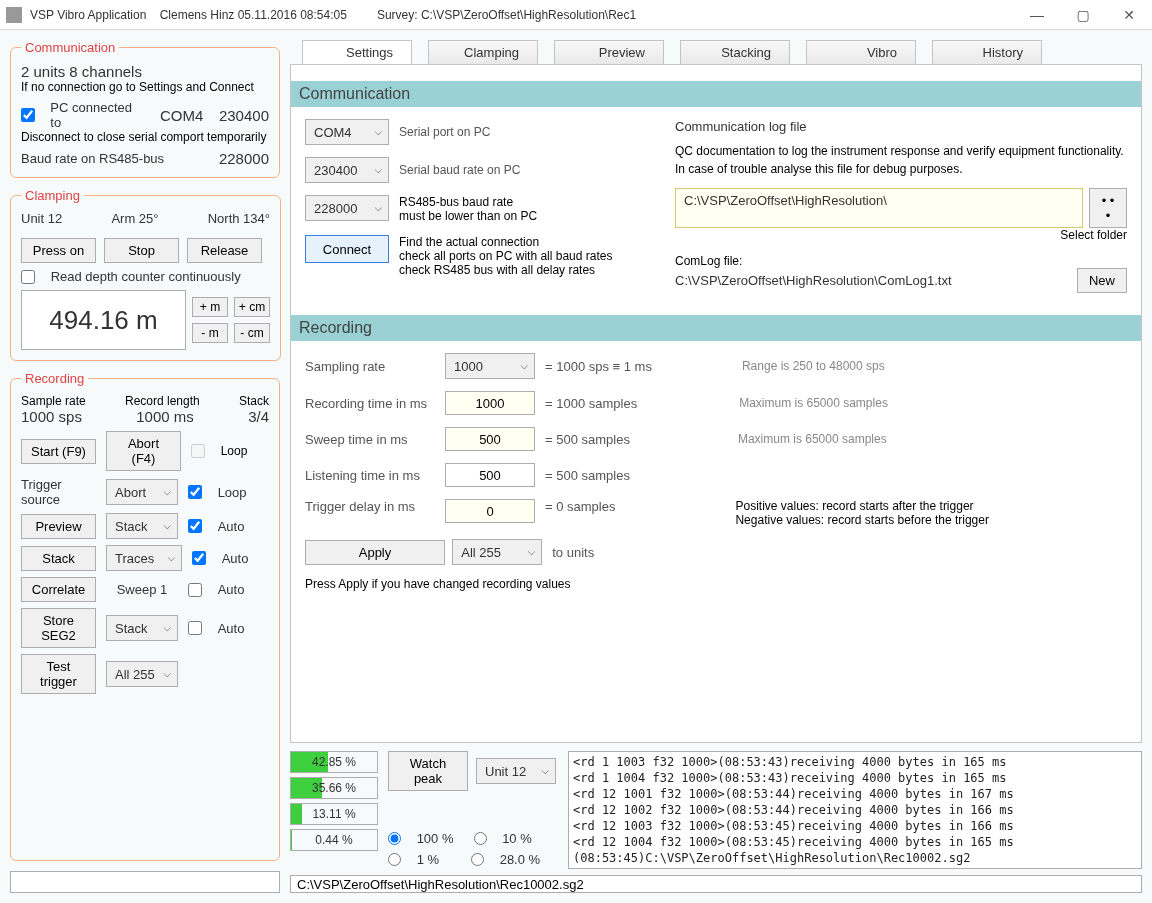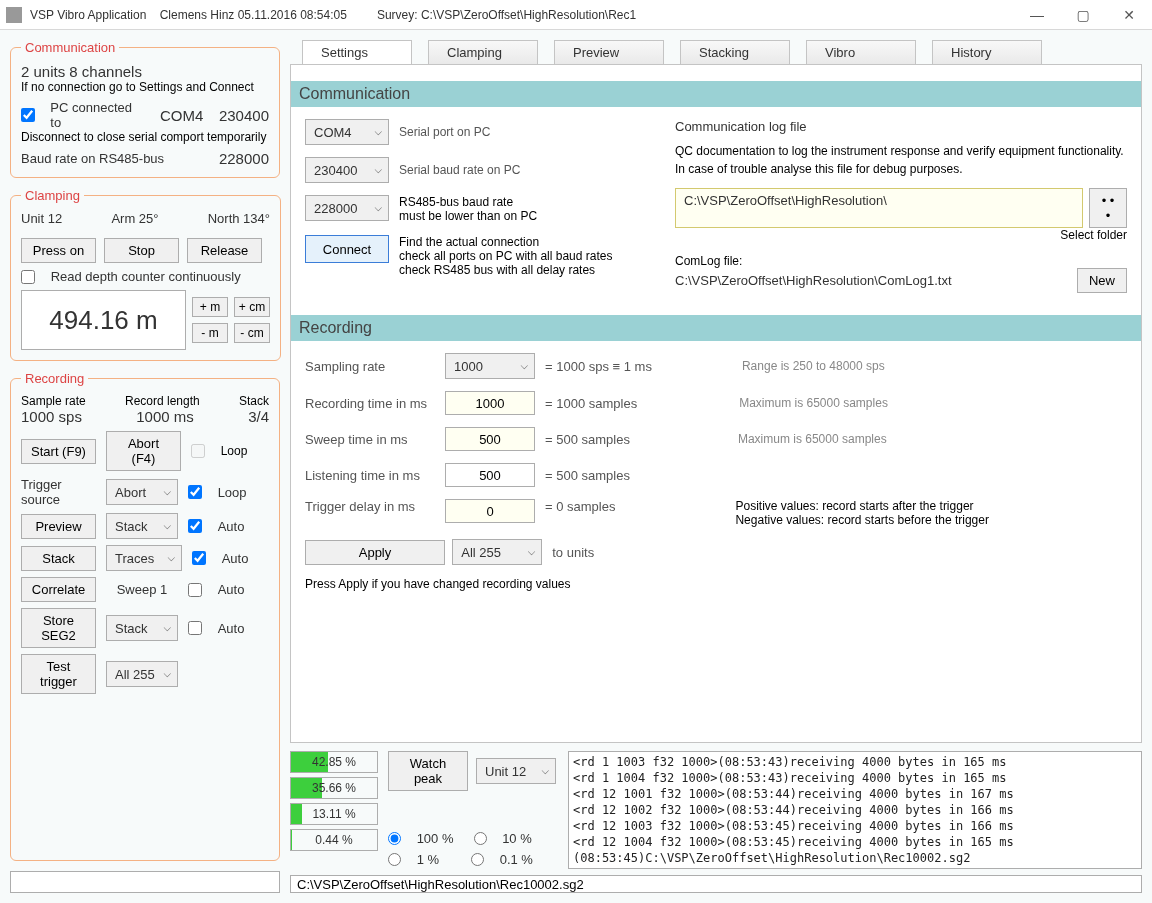--- a/index.html
+++ b/index.html
@@ -88,21 +88,21 @@
 
 .tabs { display:flex; gap:16px; background:#f7fafa; padding:0 12px; border-bottom:1px solid #c4c4c4; }
 .tab {
   padding:4px 18px;
   background:linear-gradient(#f8f8f8,#e9e9e9);
   border:1px solid #c4c4c4;
   border-bottom:none;
   font-size:13px;
   cursor:pointer;
   min-width:110px;
-  text-align:left;
+  text-align:right;
 }
 .tab.active { background:#fff; }
 
 .pane {
   flex:1;
   background:#fff;
   border:1px solid #c4c4c4;
   border-top:none;
   overflow-y:auto;
   padding:12px 14px;
@@ -446,21 +446,21 @@
               <span>Unit 12</span>
             </div>
         </div>
         <div style="height:28px;"></div>
         <div class="row" style="gap:20px;">
           <label class="row"><input type="radio" name="r" checked="" style="">&nbsp;<span>100 %</span></label>
           <label class="row"><input type="radio" name="r" style="">&nbsp;<span>10 %</span></label>
         </div>
         <div class="row" style="gap:32px;">
           <label class="row"><input type="radio" name="r" style="">&nbsp;<span>1 %</span></label>
-          <label class="row"><input type="radio" name="r" style="">&nbsp;<span>0.1 %</span></label>
+          <label class="row"><input type="radio" name="r" style="">&nbsp;<span>28.0 %</span></label>
         </div>
       </div>
       <div class="log" id="log">&lt;rd 1 1003 f32 1000&gt;(08:53:43)receiving 4000 bytes in 165 ms<br>&lt;rd 1 1004 f32 1000&gt;(08:53:43)receiving 4000 bytes in 165 ms<br>&lt;rd 12 1001 f32 1000&gt;(08:53:44)receiving 4000 bytes in 167 ms<br>&lt;rd 12 1002 f32 1000&gt;(08:53:44)receiving 4000 bytes in 166 ms<br>&lt;rd 12 1003 f32 1000&gt;(08:53:45)receiving 4000 bytes in 166 ms<br>&lt;rd 12 1004 f32 1000&gt;(08:53:45)receiving 4000 bytes in 165 ms<br>(08:53:45)C:\VSP\ZeroOffset\HighResolution\Rec10002.sg2</div>
     </div>
 
     <div class="footer-inputs">
       <input type="text" class="long" style="height: 18px;" value="C:\VSP\ZeroOffset\HighResolution\Rec10002.sg2">
     </div>
 
   </div>

